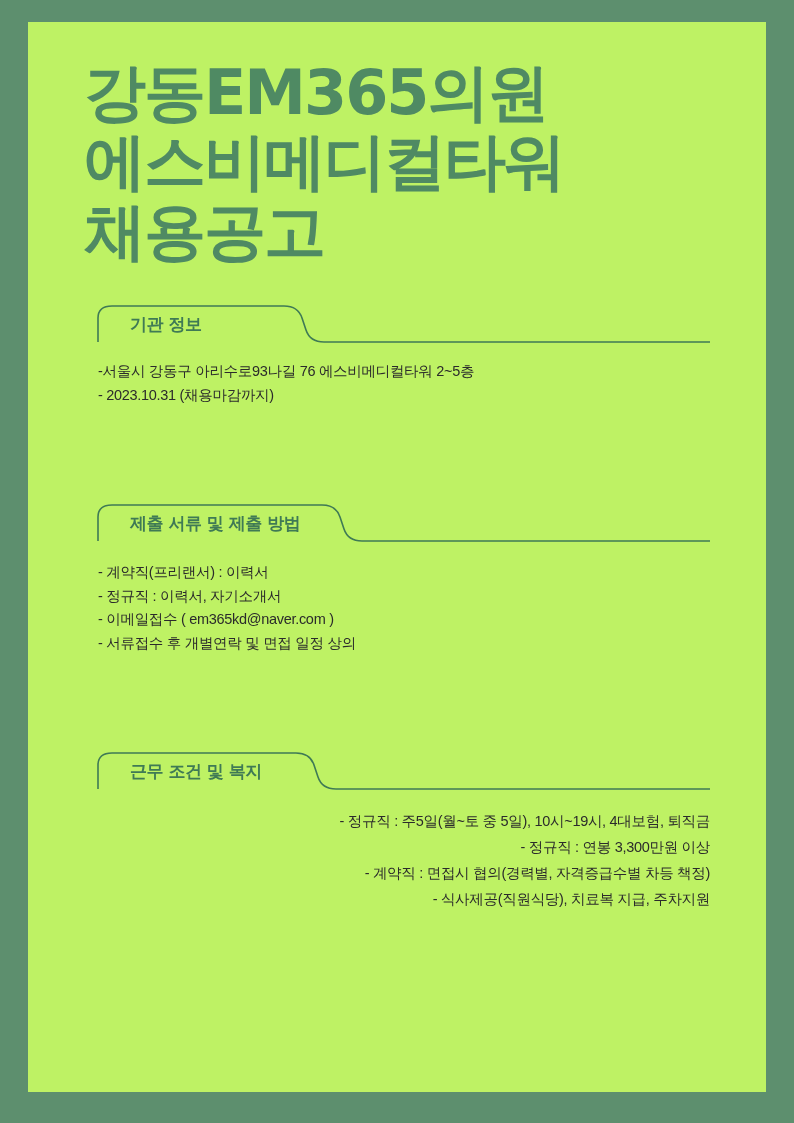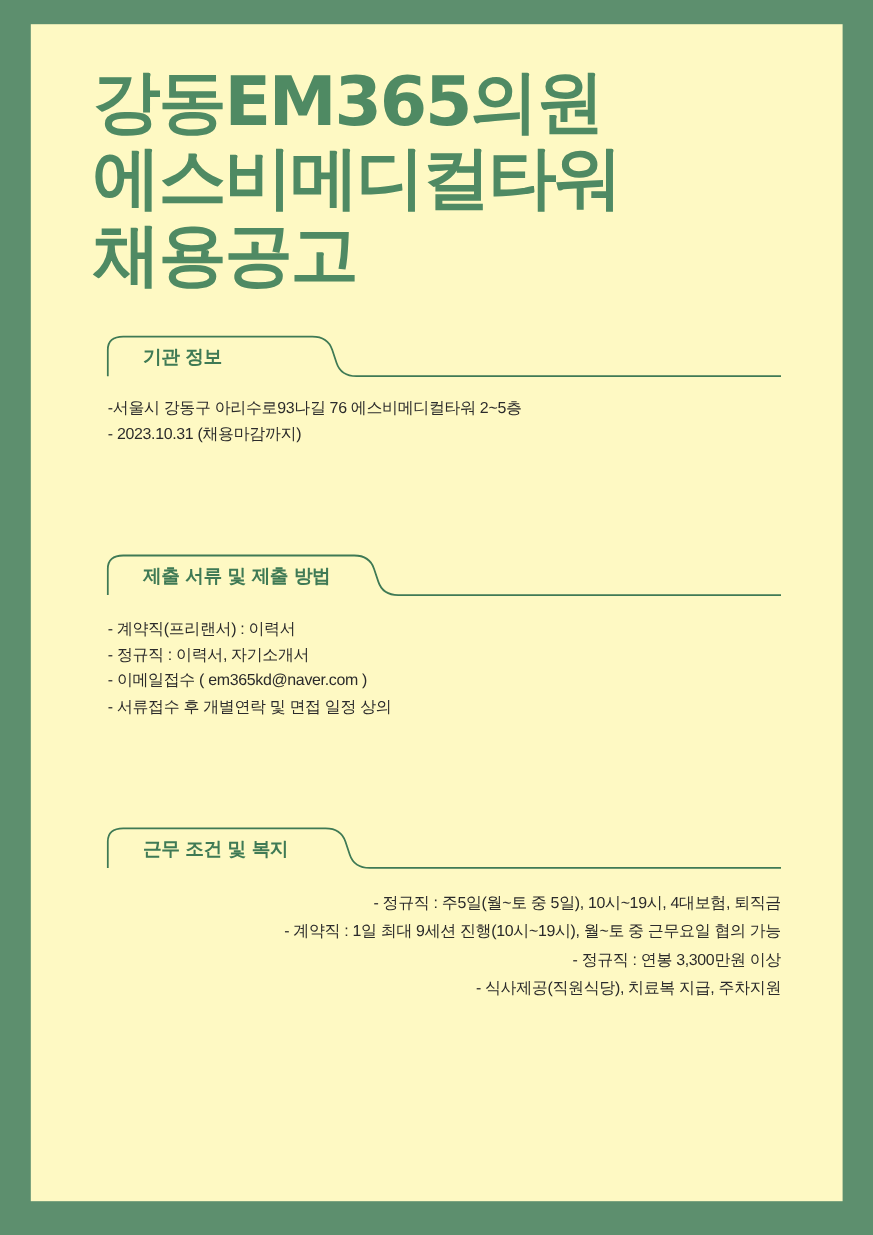--- a/index.html
+++ b/index.html
@@ -12,21 +12,21 @@
     background: #5d8f6e;
     font-family: "Liberation Sans", sans-serif;
     overflow: hidden;
   }
   .poster {
     position: absolute;
     left: 28px;
     top: 22px;
     width: 738px;
     height: 1070px;
-    background: #fef9c3;
+    background: #bef264;
     box-sizing: border-box;
   }
   .title-block {
     padding: 36px 0 0 56px;
   }
   .title-line {
     font-family: "DejaVu Sans", sans-serif;
     font-weight: bold;
     font-size: 62px;
     line-height: 1.12;
@@ -117,20 +117,20 @@
 
     <div class="section sec-work">
       <div class="section-head">
         <svg class="tab-svg" width="626" height="40" viewBox="0 0 626 40">
           <path d="M14,38 L14,14 Q14,2 28,2 L212,2 Q226,2 230,14 L234,26 Q238,38 252,38 L626,38" fill="none" stroke="#3f7a55" stroke-width="1.6"></path>
         </svg>
         <div class="section-title">근무 조건 및 복지</div>
       </div>
       <div class="section-body">
         <div class="line">- 정규직 : 주5일(월~토 중 5일), 10시~19시, 4대보험, 퇴직금</div>
-        <div class="line">- 계약직 : 1일 최대 9세션 진행(10시~19시), 월~토 중 근무요일 협의 가능</div>
         <div class="line">- 정규직 : 연봉 3,300만원 이상</div>
+        <div class="line">- 계약직 : 면접시 협의(경력별, 자격증급수별 차등 책정)</div>
         <div class="line">- 식사제공(직원식당), 치료복 지급, 주차지원</div>
       </div>
     </div>
 
   </div>
 </div>
 
 </body></html>

